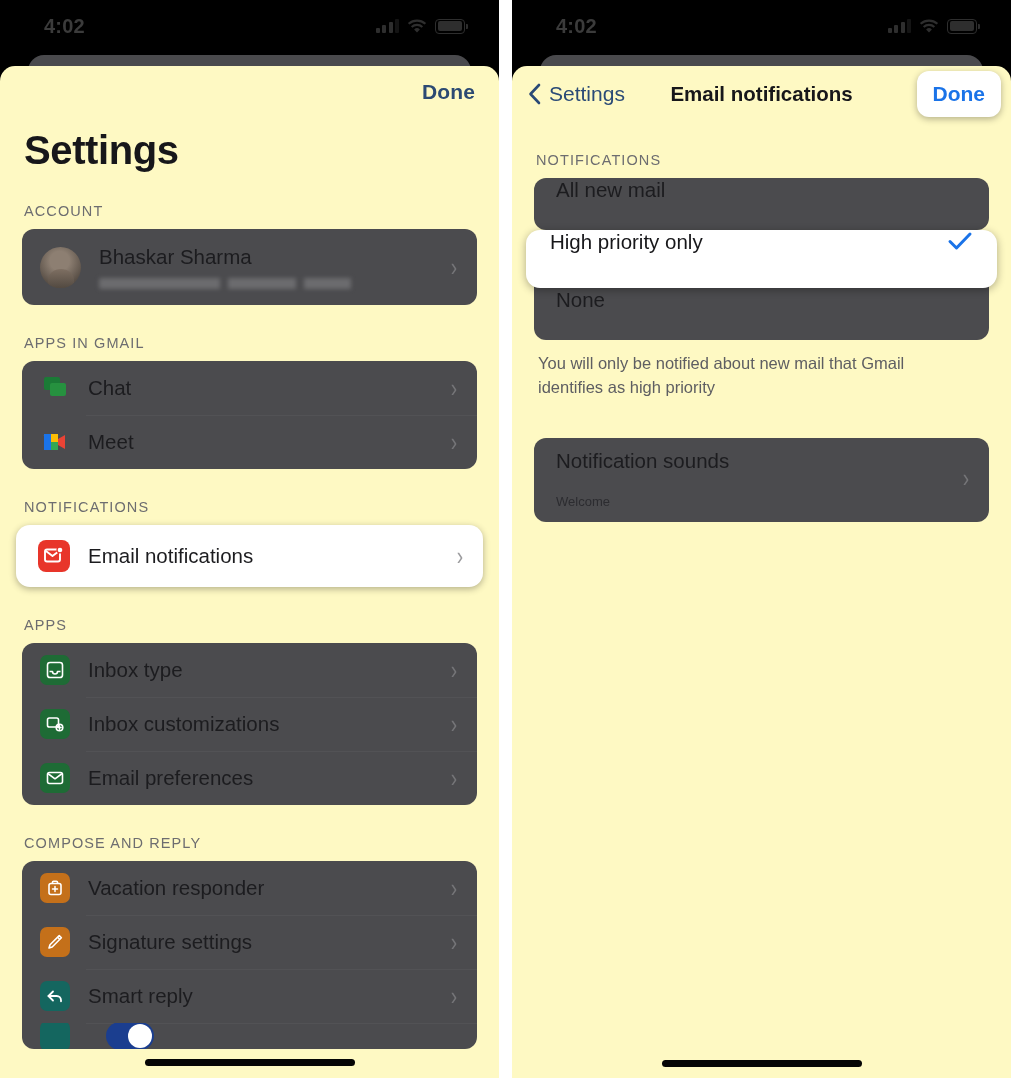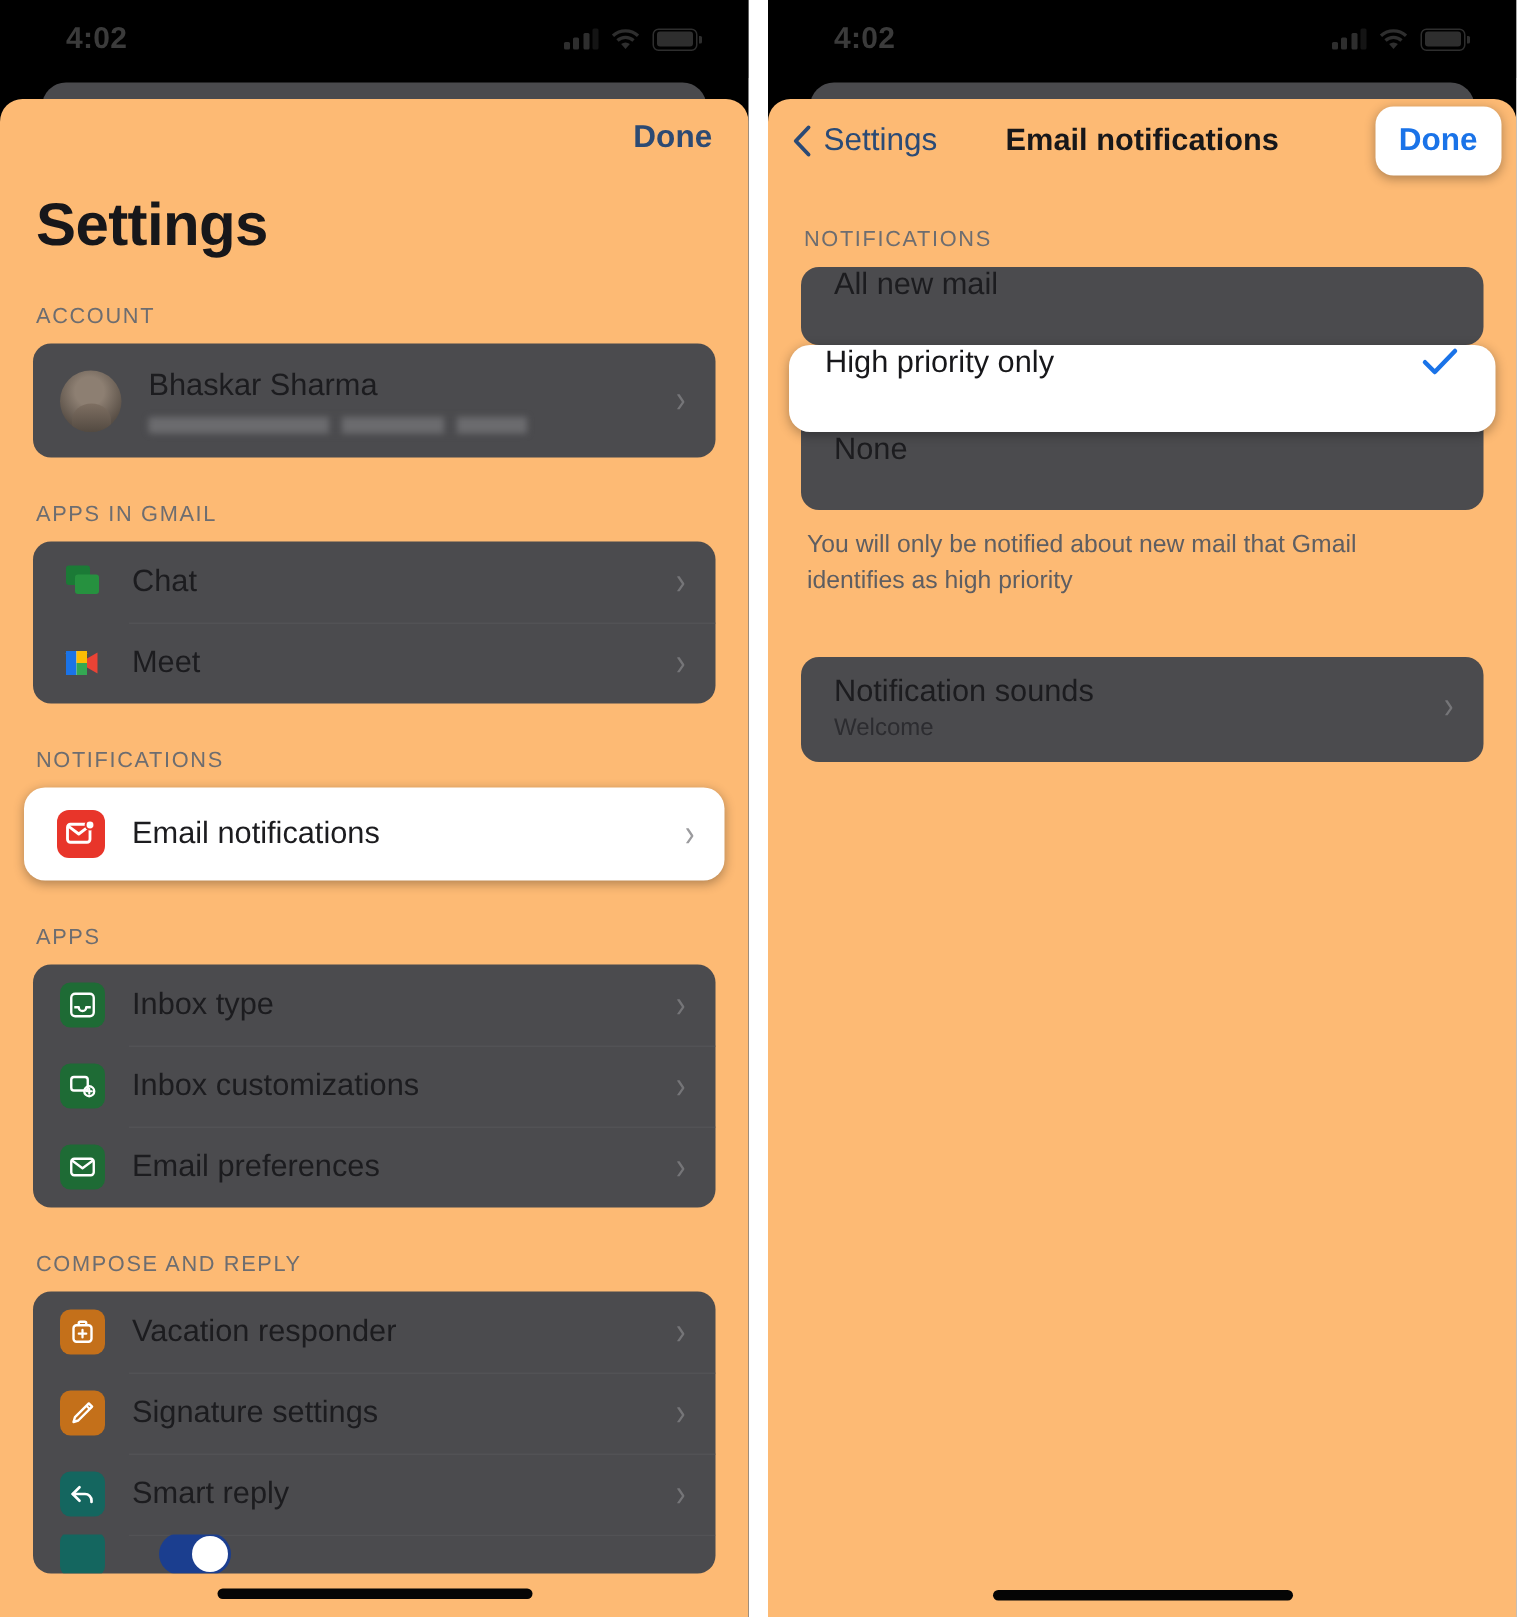--- a/index.html
+++ b/index.html
@@ -58,21 +58,21 @@
   .batt i { display: block; width: 100%; height: 100%; background: #2e2e2e; border-radius: 2px; }
 
   
   .sheet-back {
     position: absolute; top: 55px; left: 28px; right: 28px; bottom: 0;
     background: #4a4a4d; border-radius: 16px 16px 0 0;
     z-index: 5;
   }
   .sheet {
     position: absolute; top: 66px; left: 0; right: 0; bottom: 0;
-    background: #fdba74; border-radius: 15px 15px 0 0;
+    background: #fef9c3; border-radius: 15px 15px 0 0;
     z-index: 10; overflow: hidden;
   }
 
   
   .sheet-topbar {
     height: 52px; display: flex; align-items: center; justify-content: flex-end;
     padding: 0 24px;
   }
   .done-link {
     color: #2c4a73; font-size: 21px; font-weight: 700; letter-spacing: .1px;
@@ -204,23 +204,23 @@
   .helper {
     font-size: 16.5px; line-height: 1.45; color: #5e5e62;
     padding: 12px 26px 0 26px; max-width: 430px;
   }
   .sounds-card {
     background: #4b4b4e; margin: 38px 22px 0 22px; border-radius: 12px;
   }
   .sound-row {
     display: flex; align-items: center; padding: 11px 20px 13px 22px; min-height: 68px;
   }
-  .sound-text { flex: 1; display: flex; flex-direction: column; gap: 4px; }
+  .sound-text { flex: 1; display: flex; flex-direction: column; gap: 21px; }
   .sound-title { font-size: 20.5px; color: #1c1c1f; }
-  .sound-sub { font-size: 16px; color: #2c2c30; }
+  .sound-sub { font-size: 13px; color: #2c2c30; }
 
   
   .home-indicator {
     position: absolute; bottom: 11px; left: 50%; transform: translateX(-50%);
     width: 200px; height: 7px; border-radius: 4px; background: #050505;
     z-index: 60;
   }
   .home-indicator.left-hi { width: 210px; bottom: 12px; }
 </style>
 </head>

